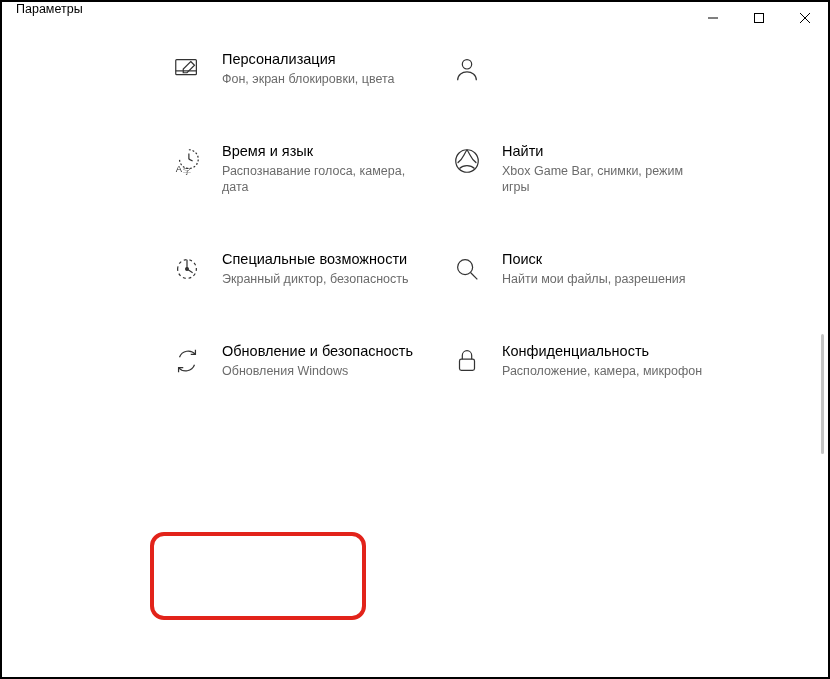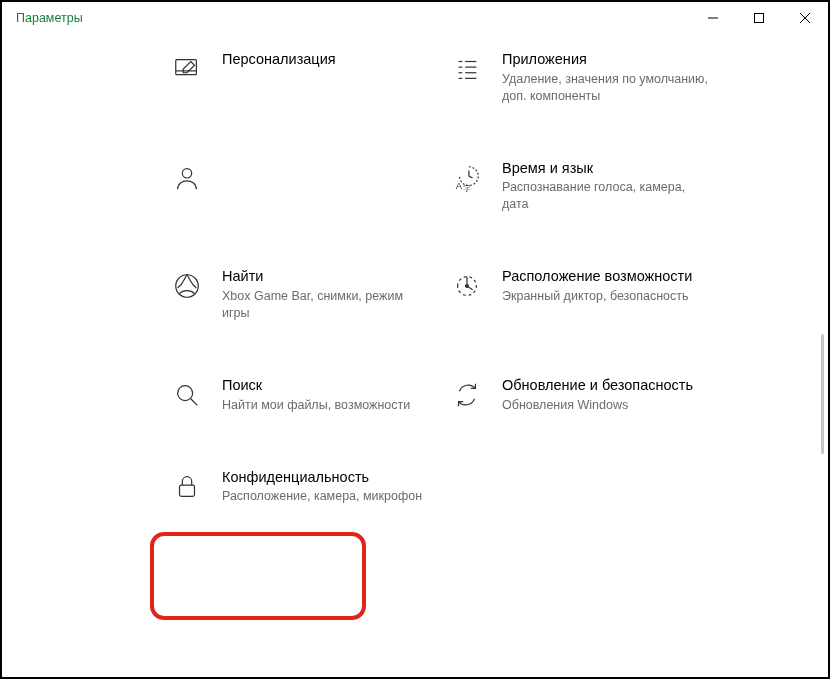--- a/index.html
+++ b/index.html
@@ -7,24 +7,24 @@
     font-family: "Segoe UI", Arial, sans-serif;
     background: #fff;
     width: 830px;
     height: 679px;
     overflow: hidden;
     border: 2px solid #000;
   }
   .titlebar {
     height: 32px;
     display: flex;
-    align-items: center;
+    align-items: flex-start;
     padding-left: 14px;
     font-size: 12.5px;
-    color: #15803d;
+    color: #000000;
   }
   .titlebar .spacer { flex: 1; }
   .win-btn {
     width: 46px;
     height: 32px;
     display: flex;
     align-items: center;
     justify-content: center;
     color: #000;
   }
@@ -117,41 +117,24 @@
     <div class="tile">
       <span class="icon">
         <svg viewBox="0 0 32 32">
             <rect x="4" y="6" width="22" height="16" rx="1"></rect>
             <line x1="4" y1="18" x2="26" y2="18"></line>
             <path d="M20 8 l4 4 l-8 8 h-4 v-4 z"></path>
           </svg>
       </span>
       <div class="text">
         <div class="title">Персонализация</div>
-      </div>
-    </div>
-
-    <div class="tile">
-      <span class="icon">
-        <svg viewBox="0 0 32 32">
-            <line x1="7" y1="8" x2="11" y2="8"></line>
-            <line x1="14" y1="8" x2="26" y2="8"></line>
-            <line x1="7" y1="14" x2="11" y2="14"></line>
-            <line x1="14" y1="14" x2="26" y2="14"></line>
-            <line x1="7" y1="20" x2="11" y2="20"></line>
-            <line x1="14" y1="20" x2="26" y2="20"></line>
-            <line x1="7" y1="26" x2="11" y2="26"></line>
-            <line x1="14" y1="26" x2="26" y2="26"></line>
-          </svg>
-      </span>
-      <div class="text">
-        <div class="title">Приложения</div>
-        <div class="desc">Удаление, значения по умолчанию, доп. компоненты</div>
-      </div>
-    </div>
+        <div class="desc">Фон, экран блокировки, цвета</div>
+      </div>
+    </div>
+
 
     <div class="tile">
       <span class="icon">
         <svg viewBox="0 0 32 32">
             <circle cx="16" cy="11" r="5"></circle>
             <path d="M6 28 c0-6 5-9 10-9 s10 3 10 9"></path>
           </svg>
       </span>
       <div class="text">
       </div>
@@ -190,35 +173,35 @@
 
     <div class="tile">
       <span class="icon">
         <svg viewBox="0 0 32 32">
             <path d="M6 16 a10 10 0 1 1 0 0.01" stroke-dasharray="3 3"></path>
             <path d="M16 6 l0 10 l6 4"></path>
             <circle cx="16" cy="16" r="1.5" fill="#333"></circle>
           </svg>
       </span>
       <div class="text">
-        <div class="title">Расположение возможности</div>
+        <div class="title">Специальные возможности</div>
         <div class="desc">Экранный диктор, безопасность</div>
       </div>
     </div>
 
     <div class="tile">
       <span class="icon">
         <svg viewBox="0 0 32 32">
             <circle cx="14" cy="14" r="8"></circle>
             <line x1="20" y1="20" x2="27" y2="27"></line>
           </svg>
       </span>
       <div class="text">
         <div class="title">Поиск</div>
-        <div class="desc">Найти мои файлы, возможности</div>
+        <div class="desc">Найти мои файлы, разрешения</div>
       </div>
     </div>
 
     <div class="tile">
       <span class="icon">
         <svg viewBox="0 0 32 32">
             <path d="M8 12 a10 10 0 0 1 17 -3"></path>
             <polyline points="25,4 25,9 20,9"></polyline>
             <path d="M24 20 a10 10 0 0 1 -17 3"></path>
             <polyline points="7,28 7,23 12,23"></polyline>

